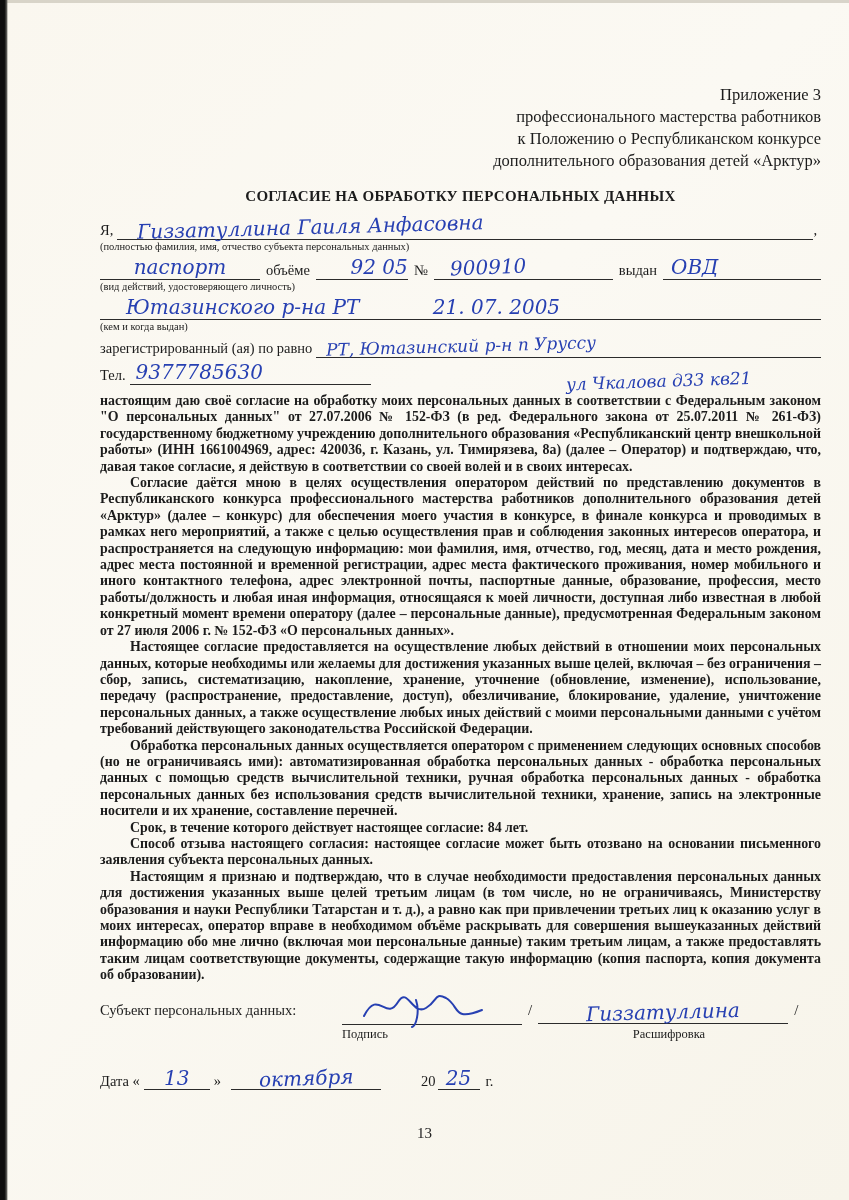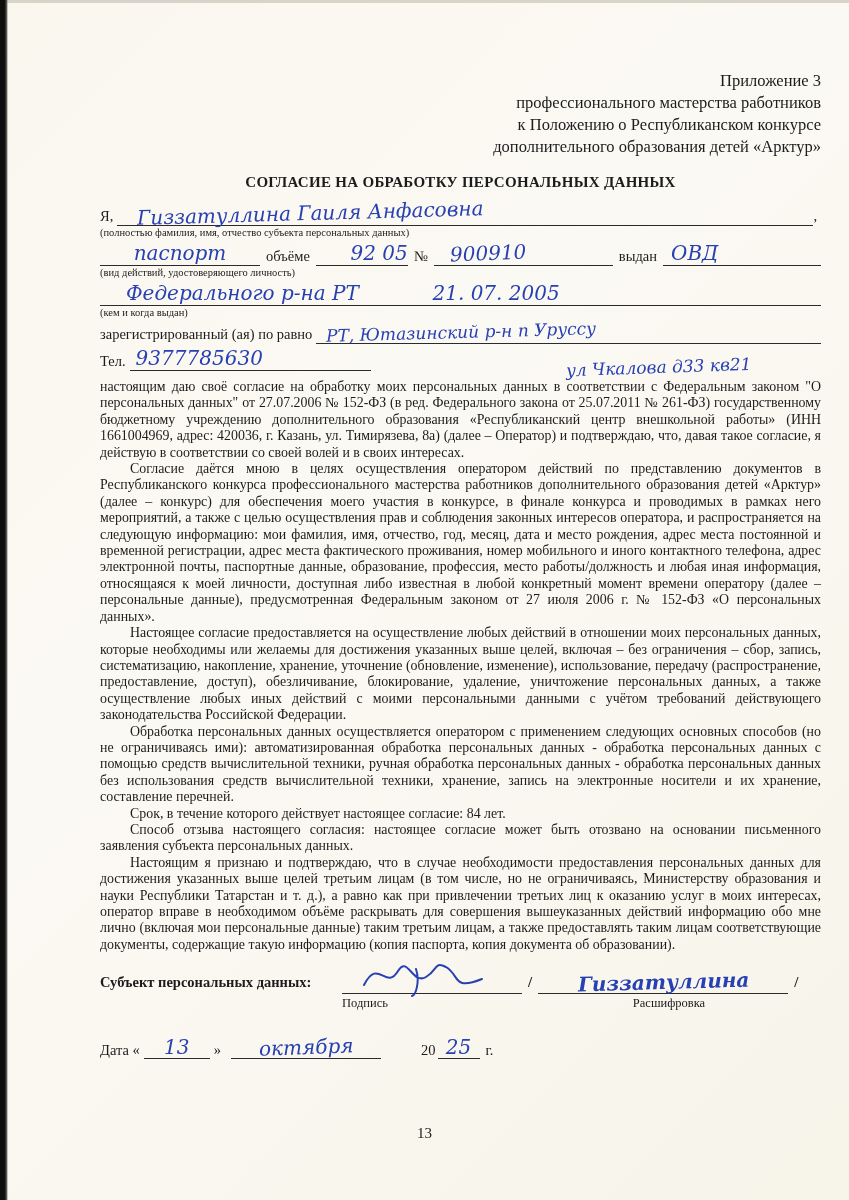--- a/index.html
+++ b/index.html
@@ -8,44 +8,44 @@
     width:849px;height:1200px;
     margin:0 auto;
     background:linear-gradient(135deg,#faf7ef 0%,#fbf9f3 40%,#f7f4ea 100%);
     overflow:hidden;
     font-family:"Liberation Serif",serif;
     color:#1c1c1c;
   }
   .edge-left{position:absolute;left:0;top:0;bottom:0;width:8px;
     background:linear-gradient(to right,#0e0e0e 55%,#4a4a46 80%,rgba(80,78,70,0));}
   .edge-top{position:absolute;left:0;top:0;right:0;height:3px;background:#c9c4b8;opacity:.7;}
-  .content{position:absolute;left:100px;right:28px;top:70px;}
+  .content{position:absolute;left:100px;right:28px;top:84px;}
 
   .appendix{ text-align:right;font-size:16.5px;line-height:22px;}
   .doc-title{text-align:center;font-weight:bold;font-size:15px;letter-spacing:.3px;margin:16px 0 12px 0;}
 
   .row{display:flex;align-items:flex-end;font-size:14.5px;line-height:20px;}
   .fl{border-bottom:1.2px solid #2b2b2b;display:inline-block;}
   .grow{flex:1;}
   .caption{font-size:10.5px;line-height:13px;color:#222;margin-bottom:4px;}
   .lbl{white-space:nowrap;padding:0 4px 0 0;}
   .lbl-r{white-space:nowrap;padding:0 6px;}
 
   .hw{font-family:"DejaVu Serif",serif;font-style:italic;color:#2740b2;white-space:nowrap;}
   .hw-lg{font-size:20px;line-height:20px;}
   .hw-md{font-size:17px;line-height:17px;}
   .tilt1{display:inline-block;transform:rotate(-1.6deg);}
   .tilt2{display:inline-block;transform:rotate(-2.2deg);}
 
-  .bodytext{margin-top:8px;}
+  .bodytext{margin-top:8px;font-weight:bold;}
   .bodytext p{margin:0;text-align:justify;font-size:13.9px;line-height:16.4px;}
   .bodytext p.indent{text-indent:30px;}
 
   .sig-block{margin-top:18px;}
-  .sig-row{display:flex;align-items:center;font-size:14.5px;font-weight:bold;}
+  .sig-row{display:flex;align-items:flex-start;font-size:14.5px;}
   .sig-label{width:242px;white-space:nowrap;}
   .sig-line{width:180px;position:relative;height:22px;}
   .sig-line svg{position:absolute;left:14px;bottom:-4px;}
   .name-line{width:250px;text-align:center;}
   .slash{padding:0 6px;font-size:15px;}
   .sig-caps{display:flex;font-size:12.5px;margin-top:2px;}
   .cap-spacer1{width:242px;}
   .cap-sign{width:196px;}
   .cap-decode{width:262px;text-align:center;}
 
@@ -99,21 +99,21 @@
       </span>
       <span class="lbl-r">выдан</span>
       <span class="fl" style="width:150px;text-align:left;padding-left:8px;">
         <span class="hw hw-lg">ОВД</span>
       </span>
     </div>
     <div class="caption">(вид действий, удостоверяющего личность)</div>
 
     <div class="row">
       <span class="fl grow" style="text-align:left;">
-        <span class="hw hw-lg" style="padding-left:26px;">Федерального р-на   РТ</span>
+        <span class="hw hw-lg" style="padding-left:26px;">Ютазинского р-на   РТ</span>
         <span class="hw hw-lg" style="padding-left:70px;">21. 07. 2005</span>
       </span>
     </div>
     <div class="caption">(кем и когда выдан)</div>
 
     <div class="row">
       <span class="lbl">зарегистрированный (ая) по равно</span>
       <span class="fl grow" style="text-align:left;padding-left:10px;">
         <span class="hw hw-md tilt1">РТ, Ютазинский р-н  п Уруссу</span>
       </span>

